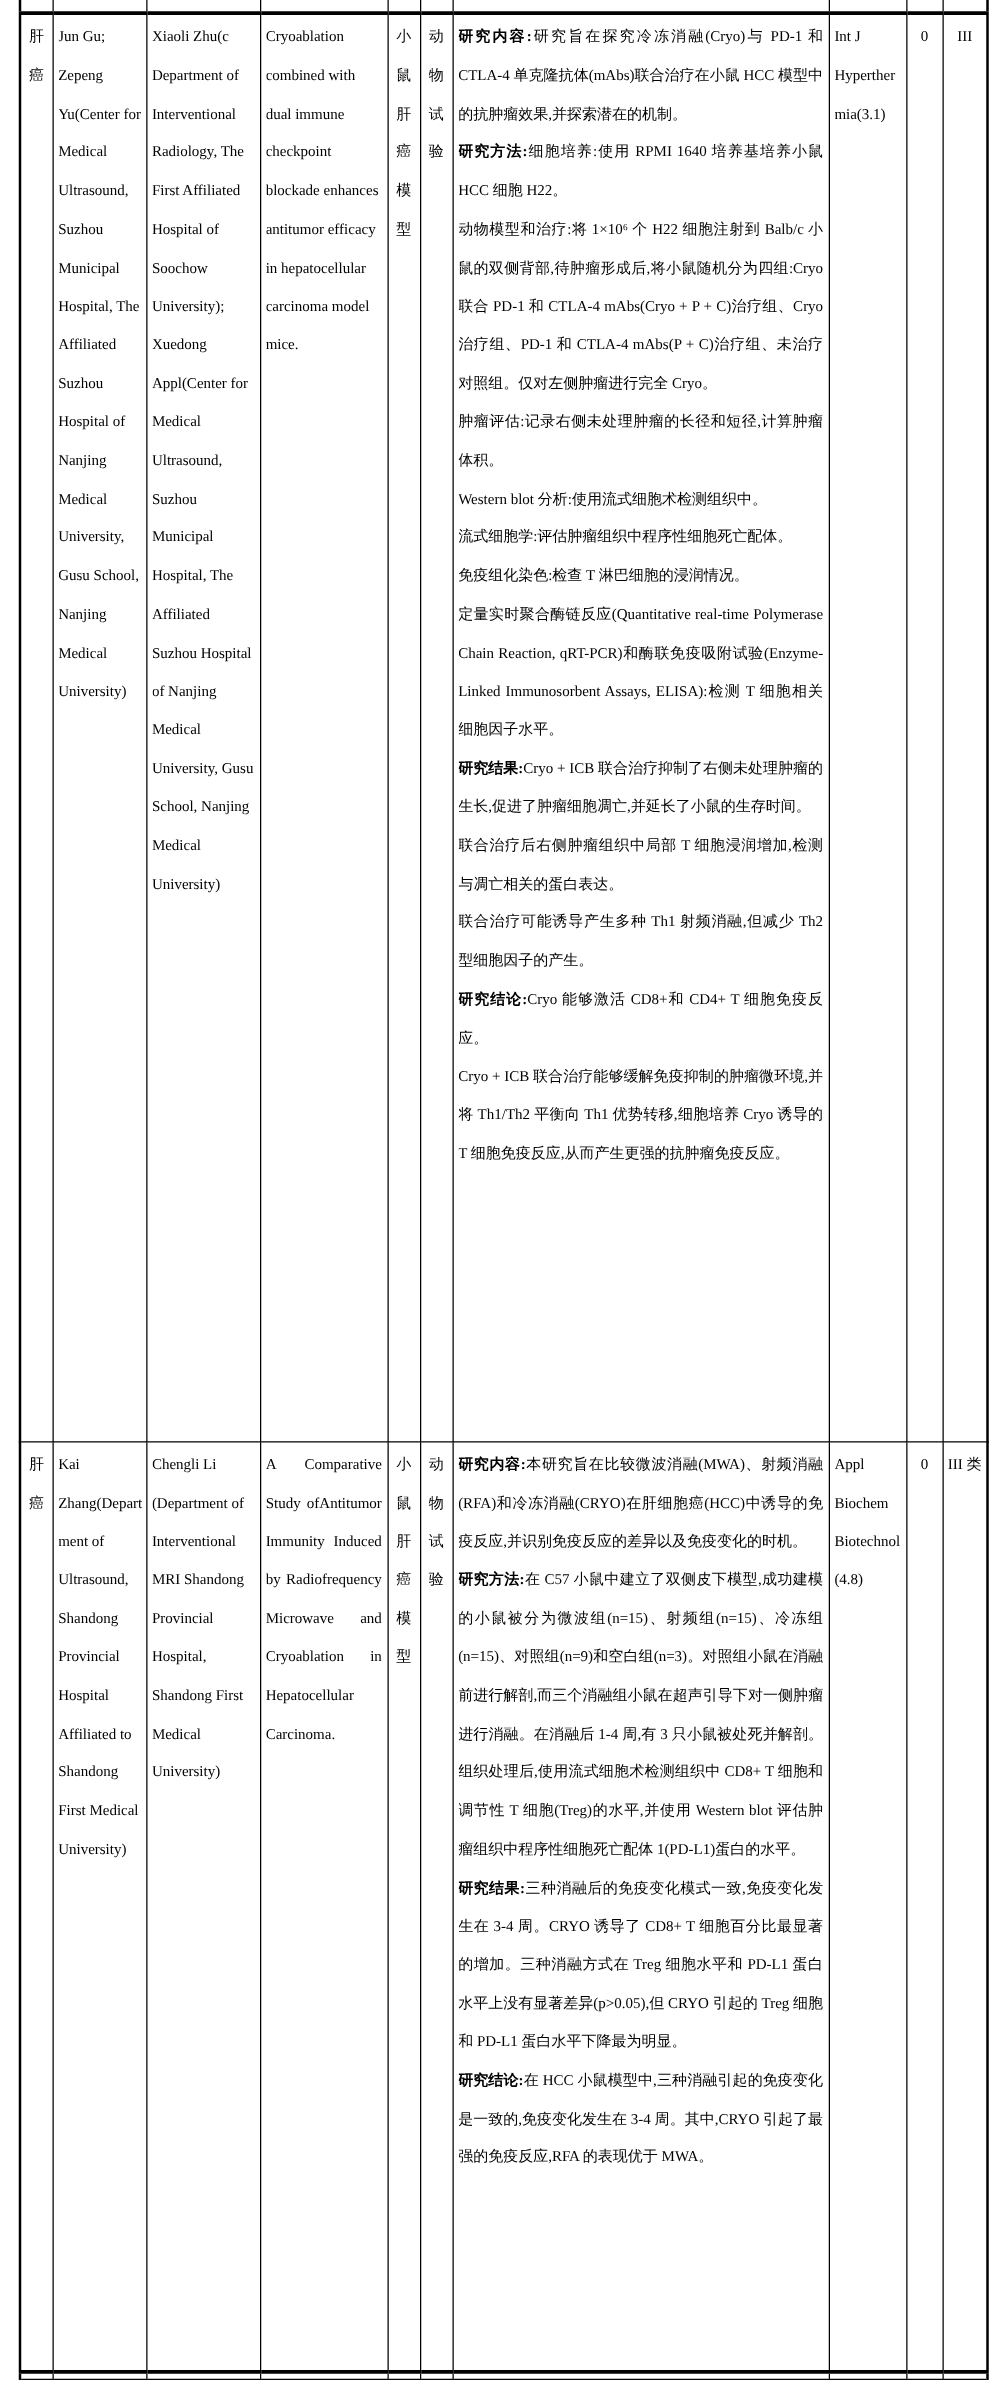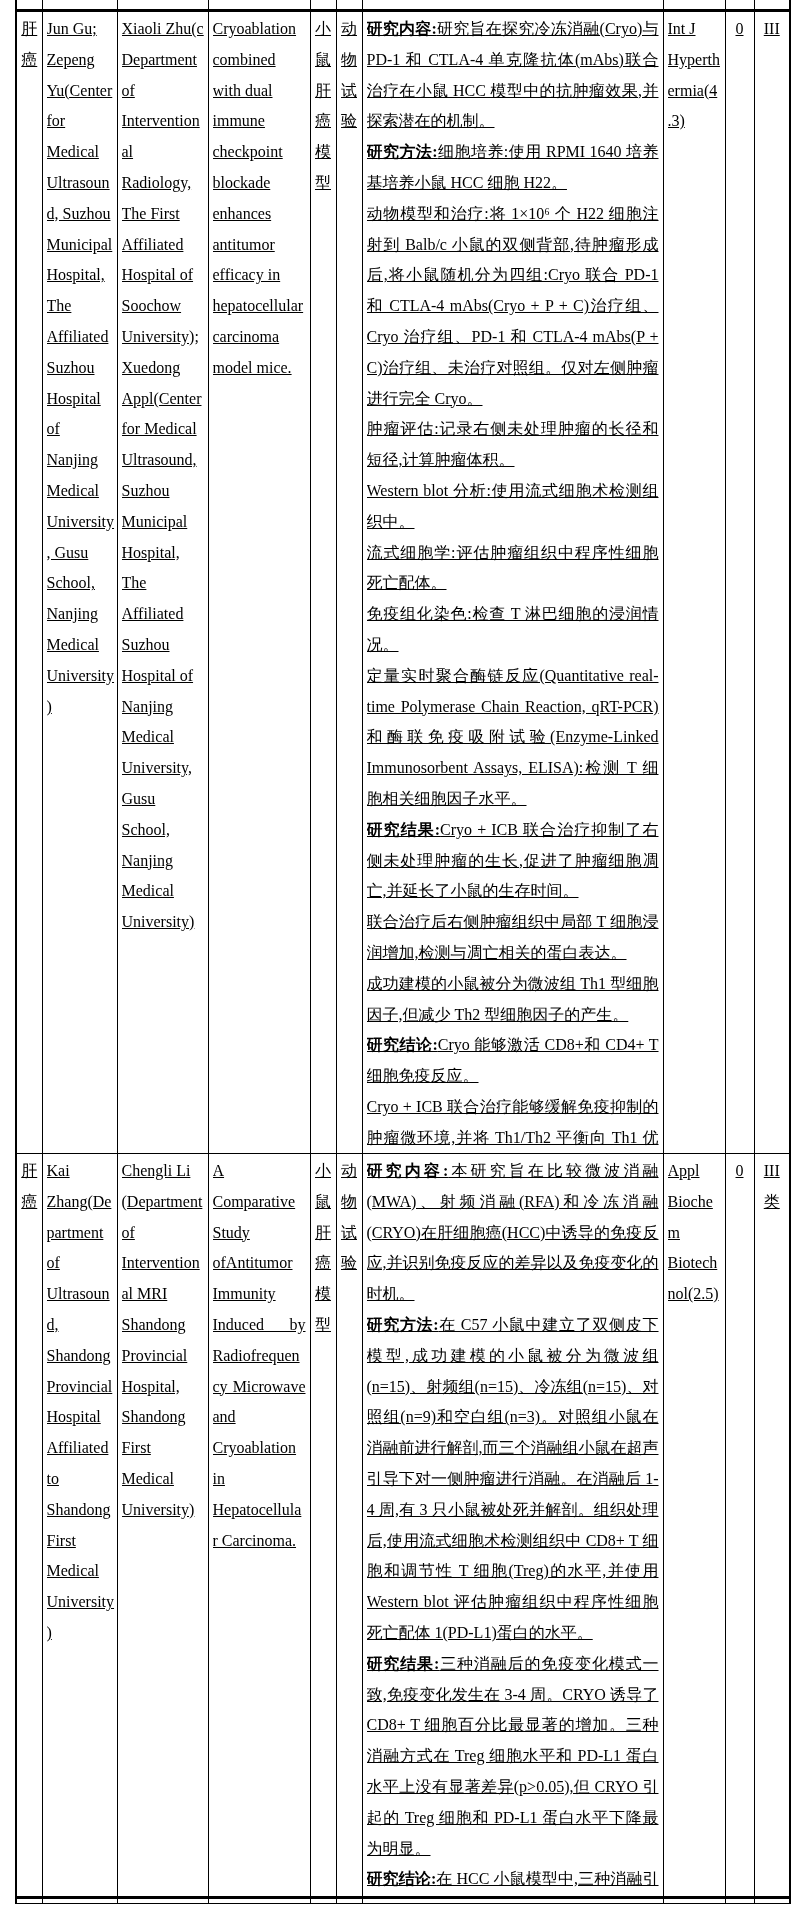--- a/index.html
+++ b/index.html
@@ -8,22 +8,22 @@
     font-family:"Liberation Serif","DejaVu Serif",serif;
     overflow:hidden;
   }
   table.doc {
     border-collapse:collapse; table-layout:fixed;
     margin-left:15px; width:774px;
     border-left:2px solid #000; border-right:2px solid #000; border-top:0;
   }
   td {
     border:1px solid #000; vertical-align:top;
-    padding:2px 4px 0 4px; font-size:16px; line-height:30.8px;
-    overflow:hidden; word-wrap:break-word; overflow-wrap:break-word;text-decoration:underline;
+    padding:2px 4px 0 4px; font-size:12px; line-height:30.8px;
+    overflow:hidden; word-wrap:break-word; overflow-wrap:break-word;
   }
   tr.sliver-top td { border-top:0; border-bottom:3px solid #000; height:9px; padding:0; }
   tr.sliver-bottom td { border-top:3px solid #000; border-bottom:1px solid #000; height:4px; padding:0; }
   .w1 { height:1139px; overflow:hidden; }
   .w2 { height:740px; overflow:hidden; }
   .c-cat, .c-model, .c-type { text-align:center; word-break:break-all; padding-left:2px; padding-right:2px; }
   .c-count, .c-grade { text-align:center; padding-left:2px; padding-right:2px; }
   .c-title-j { text-align:justify; }
   .c-content p { margin:0; text-align:justify; }
   .c-content b { font-weight:bold; }
@@ -84,27 +84,27 @@
             <p><b>研究内容:</b>研究旨在探究冷冻消融(Cryo)与 PD-1 和 CTLA-4 单克隆抗体(mAbs)联合治疗在小鼠 HCC 模型中的抗肿瘤效果,并探索潜在的机制。</p>
             <p><b>研究方法:</b>细胞培养:使用 RPMI 1640 培养基培养小鼠 HCC 细胞 H22。</p>
             <p>动物模型和治疗:将 1×10⁶ 个 H22 细胞注射到 Balb/c 小鼠的双侧背部,待肿瘤形成后,将小鼠随机分为四组:Cryo 联合 PD-1 和 CTLA-4 mAbs(Cryo + P + C)治疗组、Cryo 治疗组、PD-1 和 CTLA-4 mAbs(P + C)治疗组、未治疗对照组。仅对左侧肿瘤进行完全 Cryo。</p>
             <p>肿瘤评估:记录右侧未处理肿瘤的长径和短径,计算肿瘤体积。</p>
             <p>Western blot 分析:使用流式细胞术检测组织中。</p>
             <p>流式细胞学:评估肿瘤组织中程序性细胞死亡配体。</p>
             <p>免疫组化染色:检查 T 淋巴细胞的浸润情况。</p>
             <p>定量实时聚合酶链反应(Quantitative real-time Polymerase Chain Reaction, qRT-PCR)和酶联免疫吸附试验(Enzyme-Linked Immunosorbent Assays, ELISA):检测 T 细胞相关细胞因子水平。</p>
             <p><b>研究结果:</b>Cryo + ICB 联合治疗抑制了右侧未处理肿瘤的生长,促进了肿瘤细胞凋亡,并延长了小鼠的生存时间。</p>
             <p>联合治疗后右侧肿瘤组织中局部 T 细胞浸润增加,检测与凋亡相关的蛋白表达。</p>
-            <p>成功建模的小鼠被分为微波组 Th1 型细胞因子,但减少 Th2 型细胞因子的产生。</p>
+            <p>联合治疗可能诱导产生多种 Th1 射频消融,但减少 Th2 型细胞因子的产生。</p>
             <p><b>研究结论:</b>Cryo 能够激活 CD8+和 CD4+ T 细胞免疫反应。</p>
             <p>Cryo + ICB 联合治疗能够缓解免疫抑制的肿瘤微环境,并将 Th1/Th2 平衡向 Th1 优势转移,细胞培养 Cryo 诱导的 T 细胞免疫反应,从而产生更强的抗肿瘤免疫反应。</p>
           </div>
         </td>
     <td>
-          <div class="w1">Int J Hyperthermia(4.3)</div>
+          <div class="w1">Int J Hyperthermia(3.1)</div>
         </td>
     <td class="c-count">
           <div class="w1">0</div>
         </td>
     <td class="c-grade">
           <div class="w1">III</div>
         </td>
   </tr>
 
   <tr>
@@ -128,21 +128,21 @@
         </td>
     <td class="c-content">
           <div class="w2">
             <p><b>研究内容:</b>本研究旨在比较微波消融(MWA)、射频消融(RFA)和冷冻消融(CRYO)在肝细胞癌(HCC)中诱导的免疫反应,并识别免疫反应的差异以及免疫变化的时机。</p>
             <p><b>研究方法:</b>在 C57 小鼠中建立了双侧皮下模型,成功建模的小鼠被分为微波组(n=15)、射频组(n=15)、冷冻组(n=15)、对照组(n=9)和空白组(n=3)。对照组小鼠在消融前进行解剖,而三个消融组小鼠在超声引导下对一侧肿瘤进行消融。在消融后 1-4 周,有 3 只小鼠被处死并解剖。组织处理后,使用流式细胞术检测组织中 CD8+ T 细胞和调节性 T 细胞(Treg)的水平,并使用 Western blot 评估肿瘤组织中程序性细胞死亡配体 1(PD-L1)蛋白的水平。</p>
             <p><b>研究结果:</b>三种消融后的免疫变化模式一致,免疫变化发生在 3-4 周。CRYO 诱导了 CD8+ T 细胞百分比最显著的增加。三种消融方式在 Treg 细胞水平和 PD-L1 蛋白水平上没有显著差异(p&gt;0.05),但 CRYO 引起的 Treg 细胞和 PD-L1 蛋白水平下降最为明显。</p>
             <p><b>研究结论:</b>在 HCC 小鼠模型中,三种消融引起的免疫变化是一致的,免疫变化发生在 3-4 周。其中,CRYO 引起了最强的免疫反应,RFA 的表现优于 MWA。</p>
           </div>
         </td>
     <td>
-          <div class="w2">Appl Biochem Biotechnol(2.5)</div>
+          <div class="w2">Appl Biochem Biotechnol(4.8)</div>
         </td>
     <td class="c-count">
           <div class="w2">0</div>
         </td>
     <td class="c-grade">
           <div class="w2">III 类</div>
         </td>
   </tr>
 
   <tr class="sliver-bottom">

